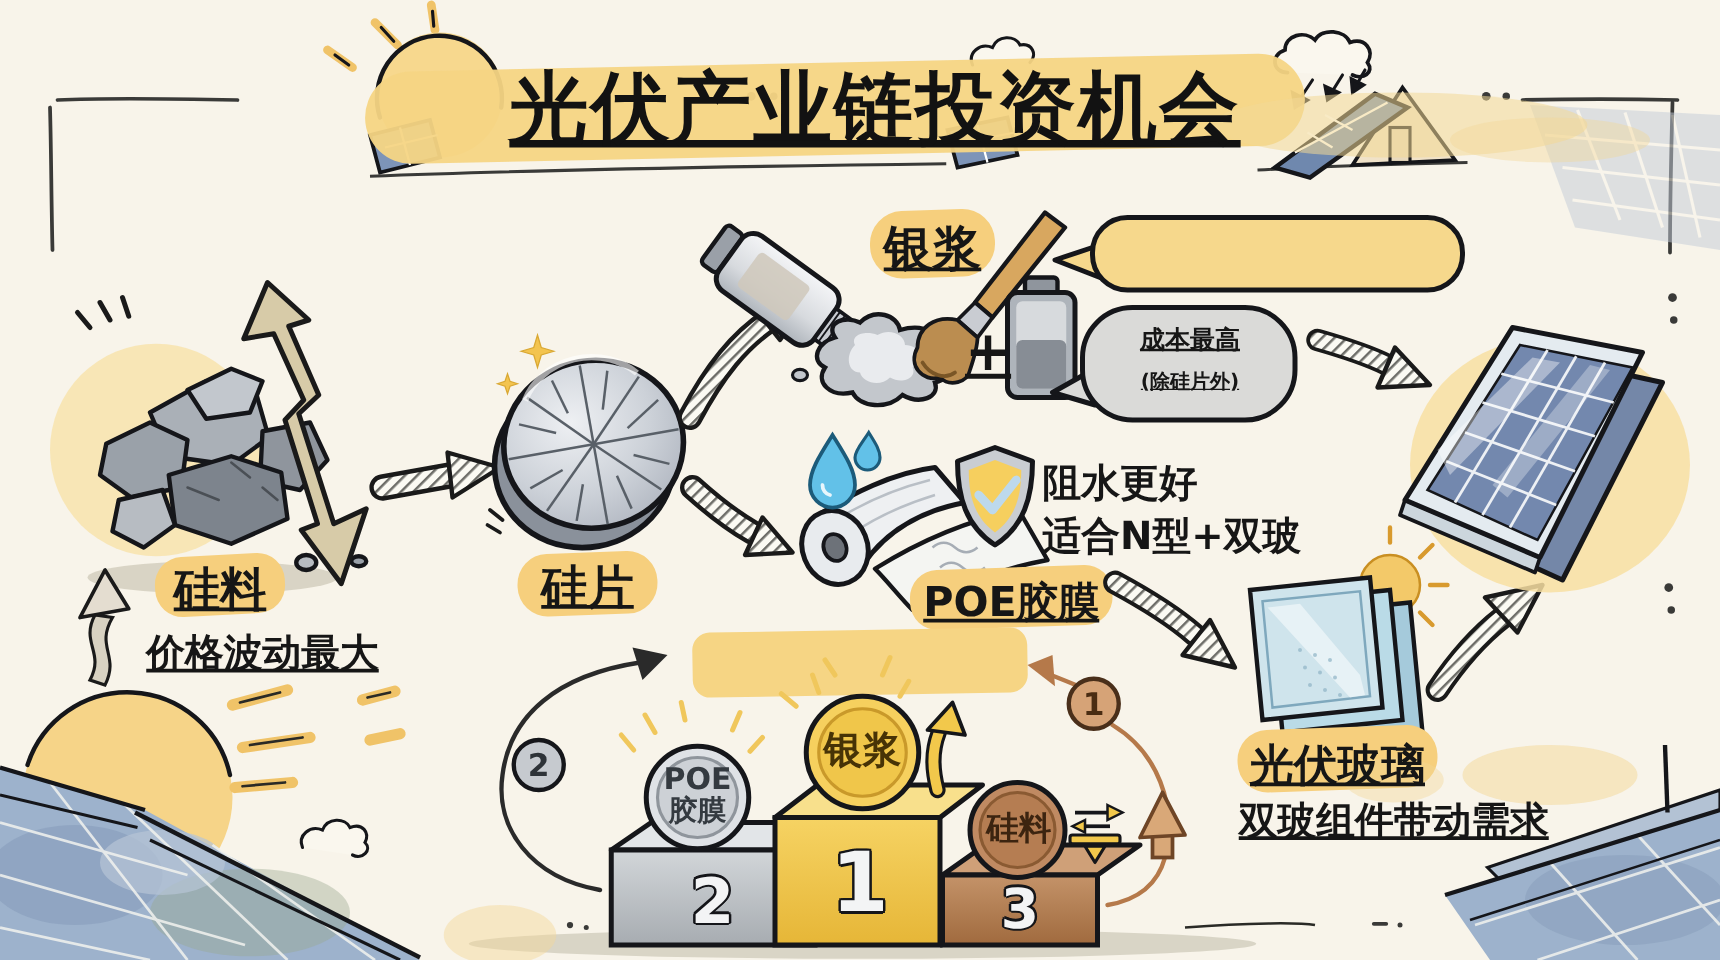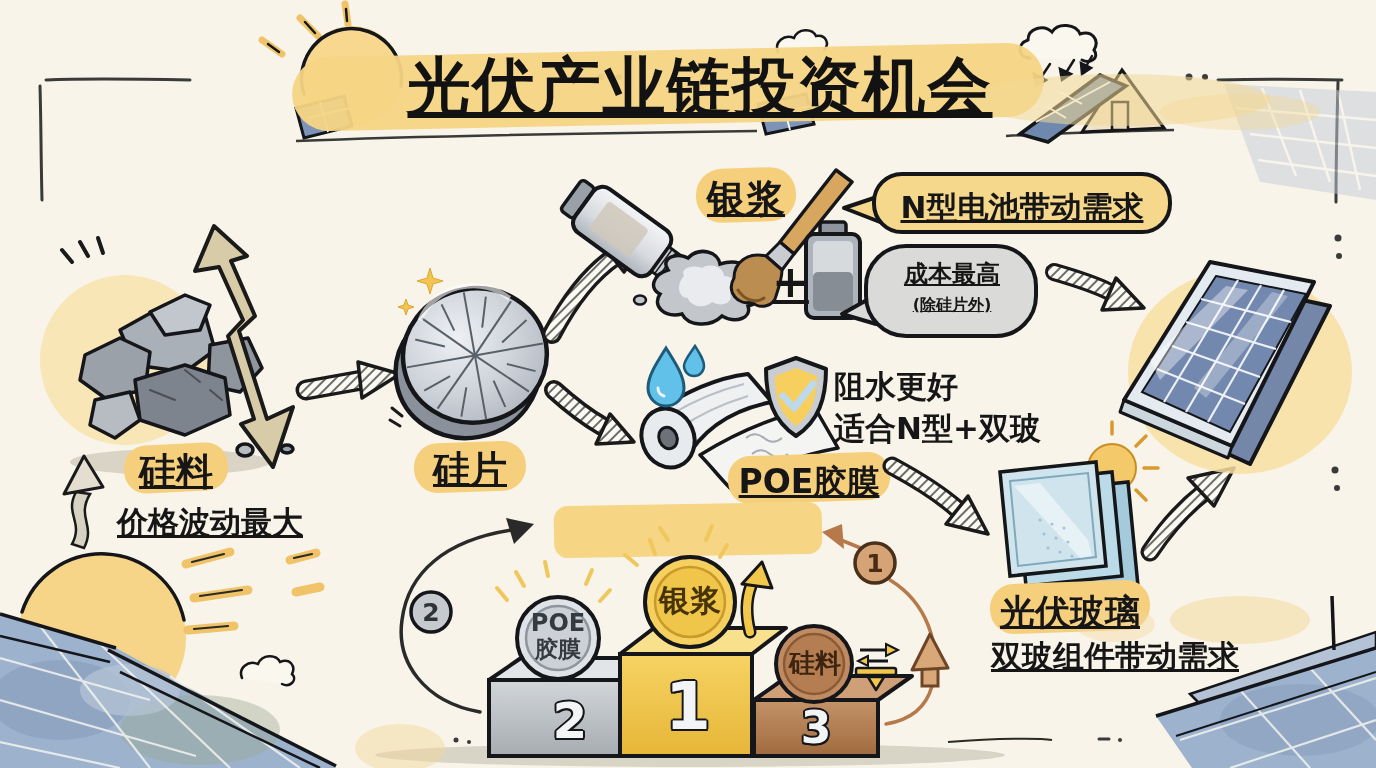--- a/index.html
+++ b/index.html
@@ -4,21 +4,21 @@
 <style>
   html,body{margin:0;padding:0;}
   body{font-family:"DejaVu Sans","Liberation Sans",sans-serif;}
   #canvas{position:relative;width:1376px;height:768px;background:#f8f4ea;overflow:hidden;}
   #art{position:absolute;left:0;top:0;z-index:1;}
   .txt{position:absolute;z-index:2;color:#161616;font-weight:bold;white-space:nowrap;}
   .center{text-align:center;text-decoration:underline;}
   .title{font-size:63px;font-weight:900;letter-spacing:2px;color:#121212;}
   .label{font-size:37px;}
   .note{font-size:31px;}
-  .bubble-t{font-size:24px;}
+  .bubble-t{font-size:20px;}
   .coin-t{line-height:1.08;text-align:center;}
   .podium-num{color:#f3f4f5;font-weight:900;text-align:center;
     text-shadow:-2px 0 #15161a,2px 0 #15161a,0 -2px #15161a,0 2px #15161a,
     -1.5px -1.5px #15161a,1.5px 1.5px #15161a,-1.5px 1.5px #15161a,1.5px -1.5px #15161a;}
   .badge{font-size:25px;text-align:center;}
 </style>
 </head>
 <body>
 
 <div id="canvas">
@@ -491,21 +491,20 @@
 
 <div class="txt title center" style="left:330px;top:44px;width:740px;">光伏产业链投资机会</div>
 
 <div class="txt label center" style="left:126px;top:447px;width:100px;">硅料</div>
 <div class="txt note center" style="left:100px;top:502px;width:220px;">价格波动最大</div>
 
 <div class="txt label center" style="left:416px;top:445px;width:108px;">硅片</div>
 
 <div class="txt center" style="left:698px;top:172px;width:96px;font-size:39px;">银浆</div>
 <div class="txt center" style="left:772px;top:256px;width:36px;font-size:44px;">+</div>
-<div class="txt center" style="left:880px;top:187px;width:284px;font-size:31px;">N型电池带动需求</div>
 <div class="txt bubble-t center" style="left:872px;top:258px;width:160px;">成本最高</div>
 <div class="txt center" style="left:872px;top:295px;width:160px;font-size:16px;">(除硅片外)</div>
 
 <div class="txt note" style="left:834px;top:366px;font-family:Liberation Mono, monospace;">阻水更好</div>
 <div class="txt note" style="left:834px;top:408px;text-align:center;">适合N型+双玻</div>
 <div class="txt center" style="left:992px;top:589px;width:156px;font-size:35px;">光伏玻璃</div>
 
 <div class="txt center" style="left:730px;top:460px;width:158px;font-size:33px;">POE胶膜</div>
 <div class="txt center" style="left:975px;top:636px;width:280px;font-size:31px;">双玻组件带动需求</div>
 

